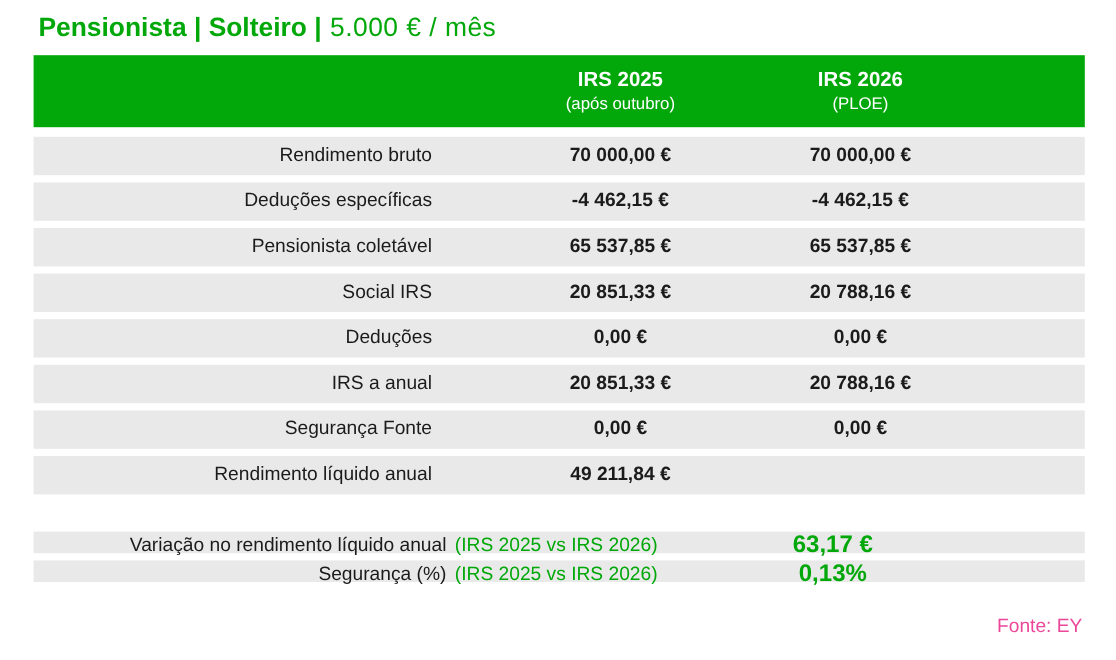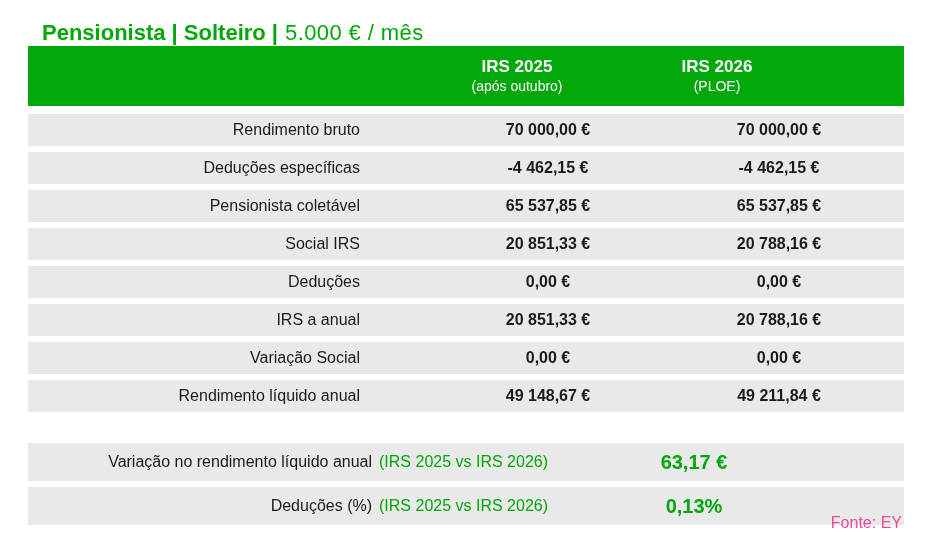--- a/index.html
+++ b/index.html
@@ -8,21 +8,21 @@
     width: 930px; height: 550px;
     background: #ffffff;
     font-family: "Liberation Sans", sans-serif;
     color: #1b1b1b;
     position: relative;
     overflow: hidden;
   }
 
   .title {
     position: absolute; left: 30px; top: 6px;
-    margin: 12px; font-size: 22px; line-height: 30px;
+    margin: 2px; font-size: 22px; line-height: 30px;
     white-space: nowrap;
   }
   .title .t-bold  { font-weight: 700; color: #02a80a; }
   .title .t-light { font-weight: 400; color: #02a80a; margin-left: 7px; letter-spacing: 0.4px; }
 
   .table { position: absolute; left: 28px; top: 46px; width: 876px; }
 
   .grid {
     display: grid;
     grid-template-columns: 389px 200px 200px 1fr;
@@ -39,40 +39,39 @@
     justify-content: center; align-items: center;
     line-height: 1.2;
   }
   .col-name { font-size: 17px; font-weight: 700; }
   .col-sub  { font-size: 14px; font-weight: 400; }
 
   .row {
     background: #e9e9e9;
     height: 32px;
     margin-top: 6px;
-    gap: 31px;
   }
   .header + .row { margin-top: 8px; }
   .cell-label {
     text-align: right; padding-right: 57px;
     font-size: 16px; font-weight: 400;
     white-space: nowrap;
   }
   .cell-value {
     text-align: center;
     font-size: 16px; font-weight: 600;
     white-space: nowrap;
   }
 
   .summary-row {
     display: grid;
     grid-template-columns: 520px 292px 1fr;
     align-items: center;
     background: #e9e9e9;
-    height: 38px;
+    height: 18px;
     margin-top: 6px;
   }
   .summary-row.first { margin-top: 31px; }
   .s-label { text-align: right; font-size: 16px; white-space: nowrap; }
   .s-label .cmp { color: #02a80a; margin-left: 7px; }
   .s-value { text-align: center; color: #02a80a; font-weight: 700; font-size: 20px; }
 
   .footer {
     position: absolute; right: 28px; top: 514px;
     font-size: 16px; color: #ec4899;
@@ -136,44 +135,43 @@
   </div>
 
   <div class="grid row">
     <div class="cell-label">IRS a anual</div>
     <div class="cell-value">20 851,33 €</div>
     <div class="cell-value">20 788,16 €</div>
     <div></div>
   </div>
 
   <div class="grid row">
-    <div class="cell-label">Variação Social</div>
+    <div class="cell-label">Segurança Fonte</div>
     <div class="cell-value">0,00 €</div>
     <div class="cell-value">0,00 €</div>
     <div></div>
   </div>
 
   <div class="grid row">
     <div class="cell-label">Rendimento líquido anual</div>
-    <div class="cell-value">49 148,67 €</div>
     <div class="cell-value">49 211,84 €</div>
     <div></div>
   </div>
 
   <div class="summary-row first">
     <div class="s-label">
       <span>Variação no rendimento líquido anual</span><span class="cmp">(IRS 2025 vs IRS 2026)</span>
     </div>
     <div class="s-value">63,17 €</div>
     <div></div>
   </div>
 
   <div class="summary-row">
     <div class="s-label">
-      <span>Deduções (%)</span><span class="cmp">(IRS 2025 vs IRS 2026)</span>
+      <span>Segurança (%)</span><span class="cmp">(IRS 2025 vs IRS 2026)</span>
     </div>
     <div class="s-value">0,13%</div>
     <div></div>
   </div>
 
 </div>
 
 <div class="footer">Fonte: EY</div>
 
 </body></html>

